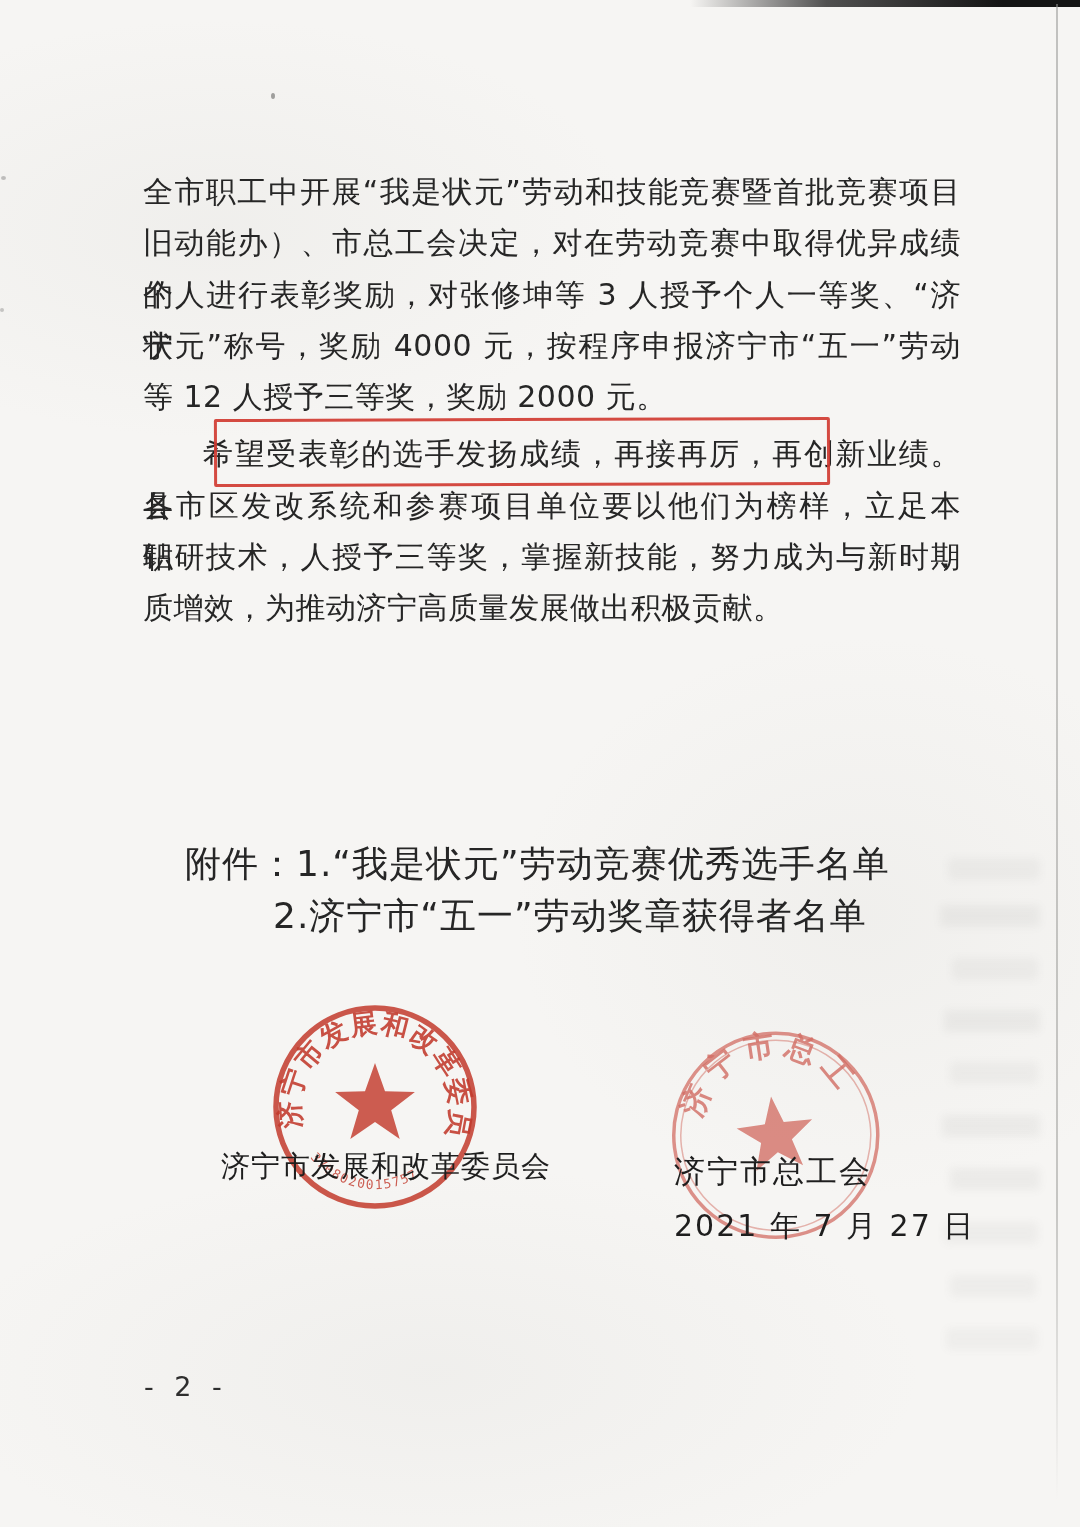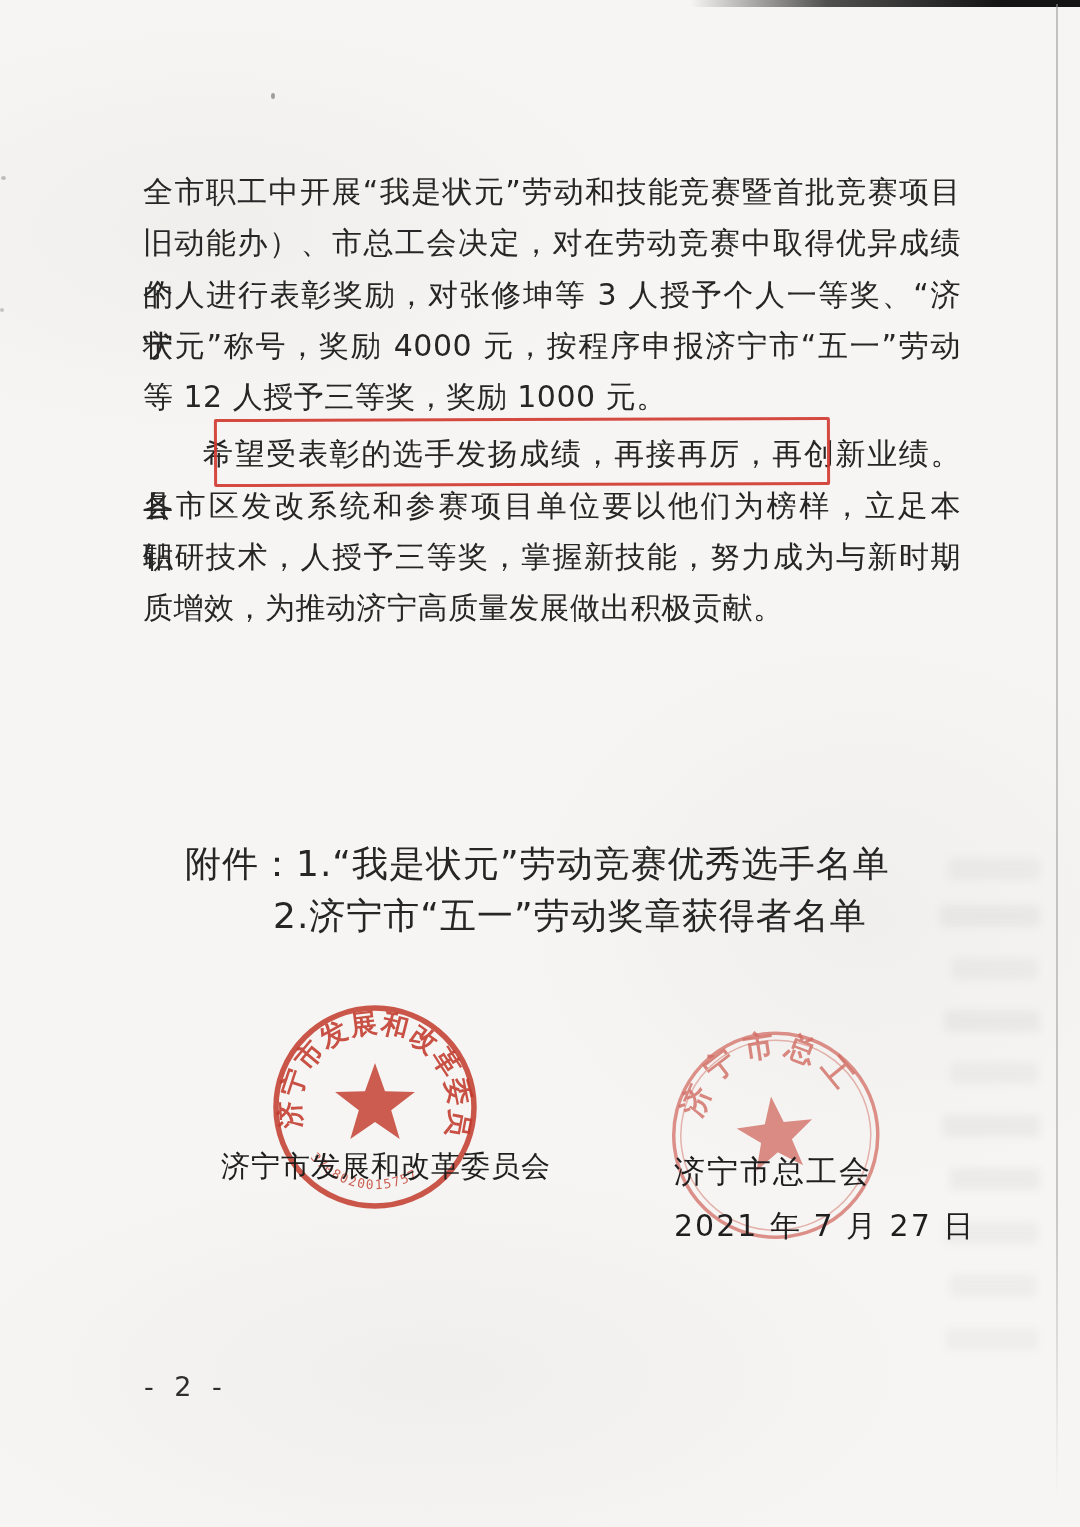--- a/index.html
+++ b/index.html
@@ -80,21 +80,21 @@
   <div class="smudge" style="left:950px;top:1168px;width:90px;height:22px;opacity:.07;"></div>
   <div class="smudge" style="left:944px;top:1222px;width:94px;height:22px;opacity:.06;"></div>
   <div class="smudge" style="left:950px;top:1275px;width:86px;height:22px;opacity:.06;"></div>
   <div class="smudge" style="left:946px;top:1328px;width:92px;height:22px;opacity:.05;"></div>
 
   <div class="text-block">
     <div class="line just">全市职工中开展“我是状元”劳动和技能竞赛暨首批竞赛项目</div>
     <div class="line just">旧动能办）、市总工会决定，对在劳动竞赛中取得优异成绩的</div>
     <div class="line just">个人进行表彰奖励，对张修坤等 3 人授予个人一等奖、“济宁</div>
     <div class="line just">状元”称号，奖励 4000 元，按程序申报济宁市“五一”劳动</div>
-    <div class="line">等 12 人授予三等奖，奖励 1000 元。</div>
+    <div class="line">等 12 人授予三等奖，奖励 2000 元。</div>
     <div class="line just p2-first indent">希望受表彰的选手发扬成绩，再接再厉，再创新业绩。各</div>
     <div class="line just">县市区发改系统和参赛项目单位要以他们为榜样，立足本职，</div>
     <div class="line just">钻研技术，人授予三等奖，掌握新技能，努力成为与新时期</div>
     <div class="line">质增效，为推动济宁高质量发展做出积极贡献。</div>
   </div>
 
   <div class="highlight-box"></div>
 
   <div class="attach a1">附件：1.“我是状元”劳动竞赛优秀选手名单</div>
   <div class="attach a2">2.济宁市“五一”劳动奖章获得者名单</div>

